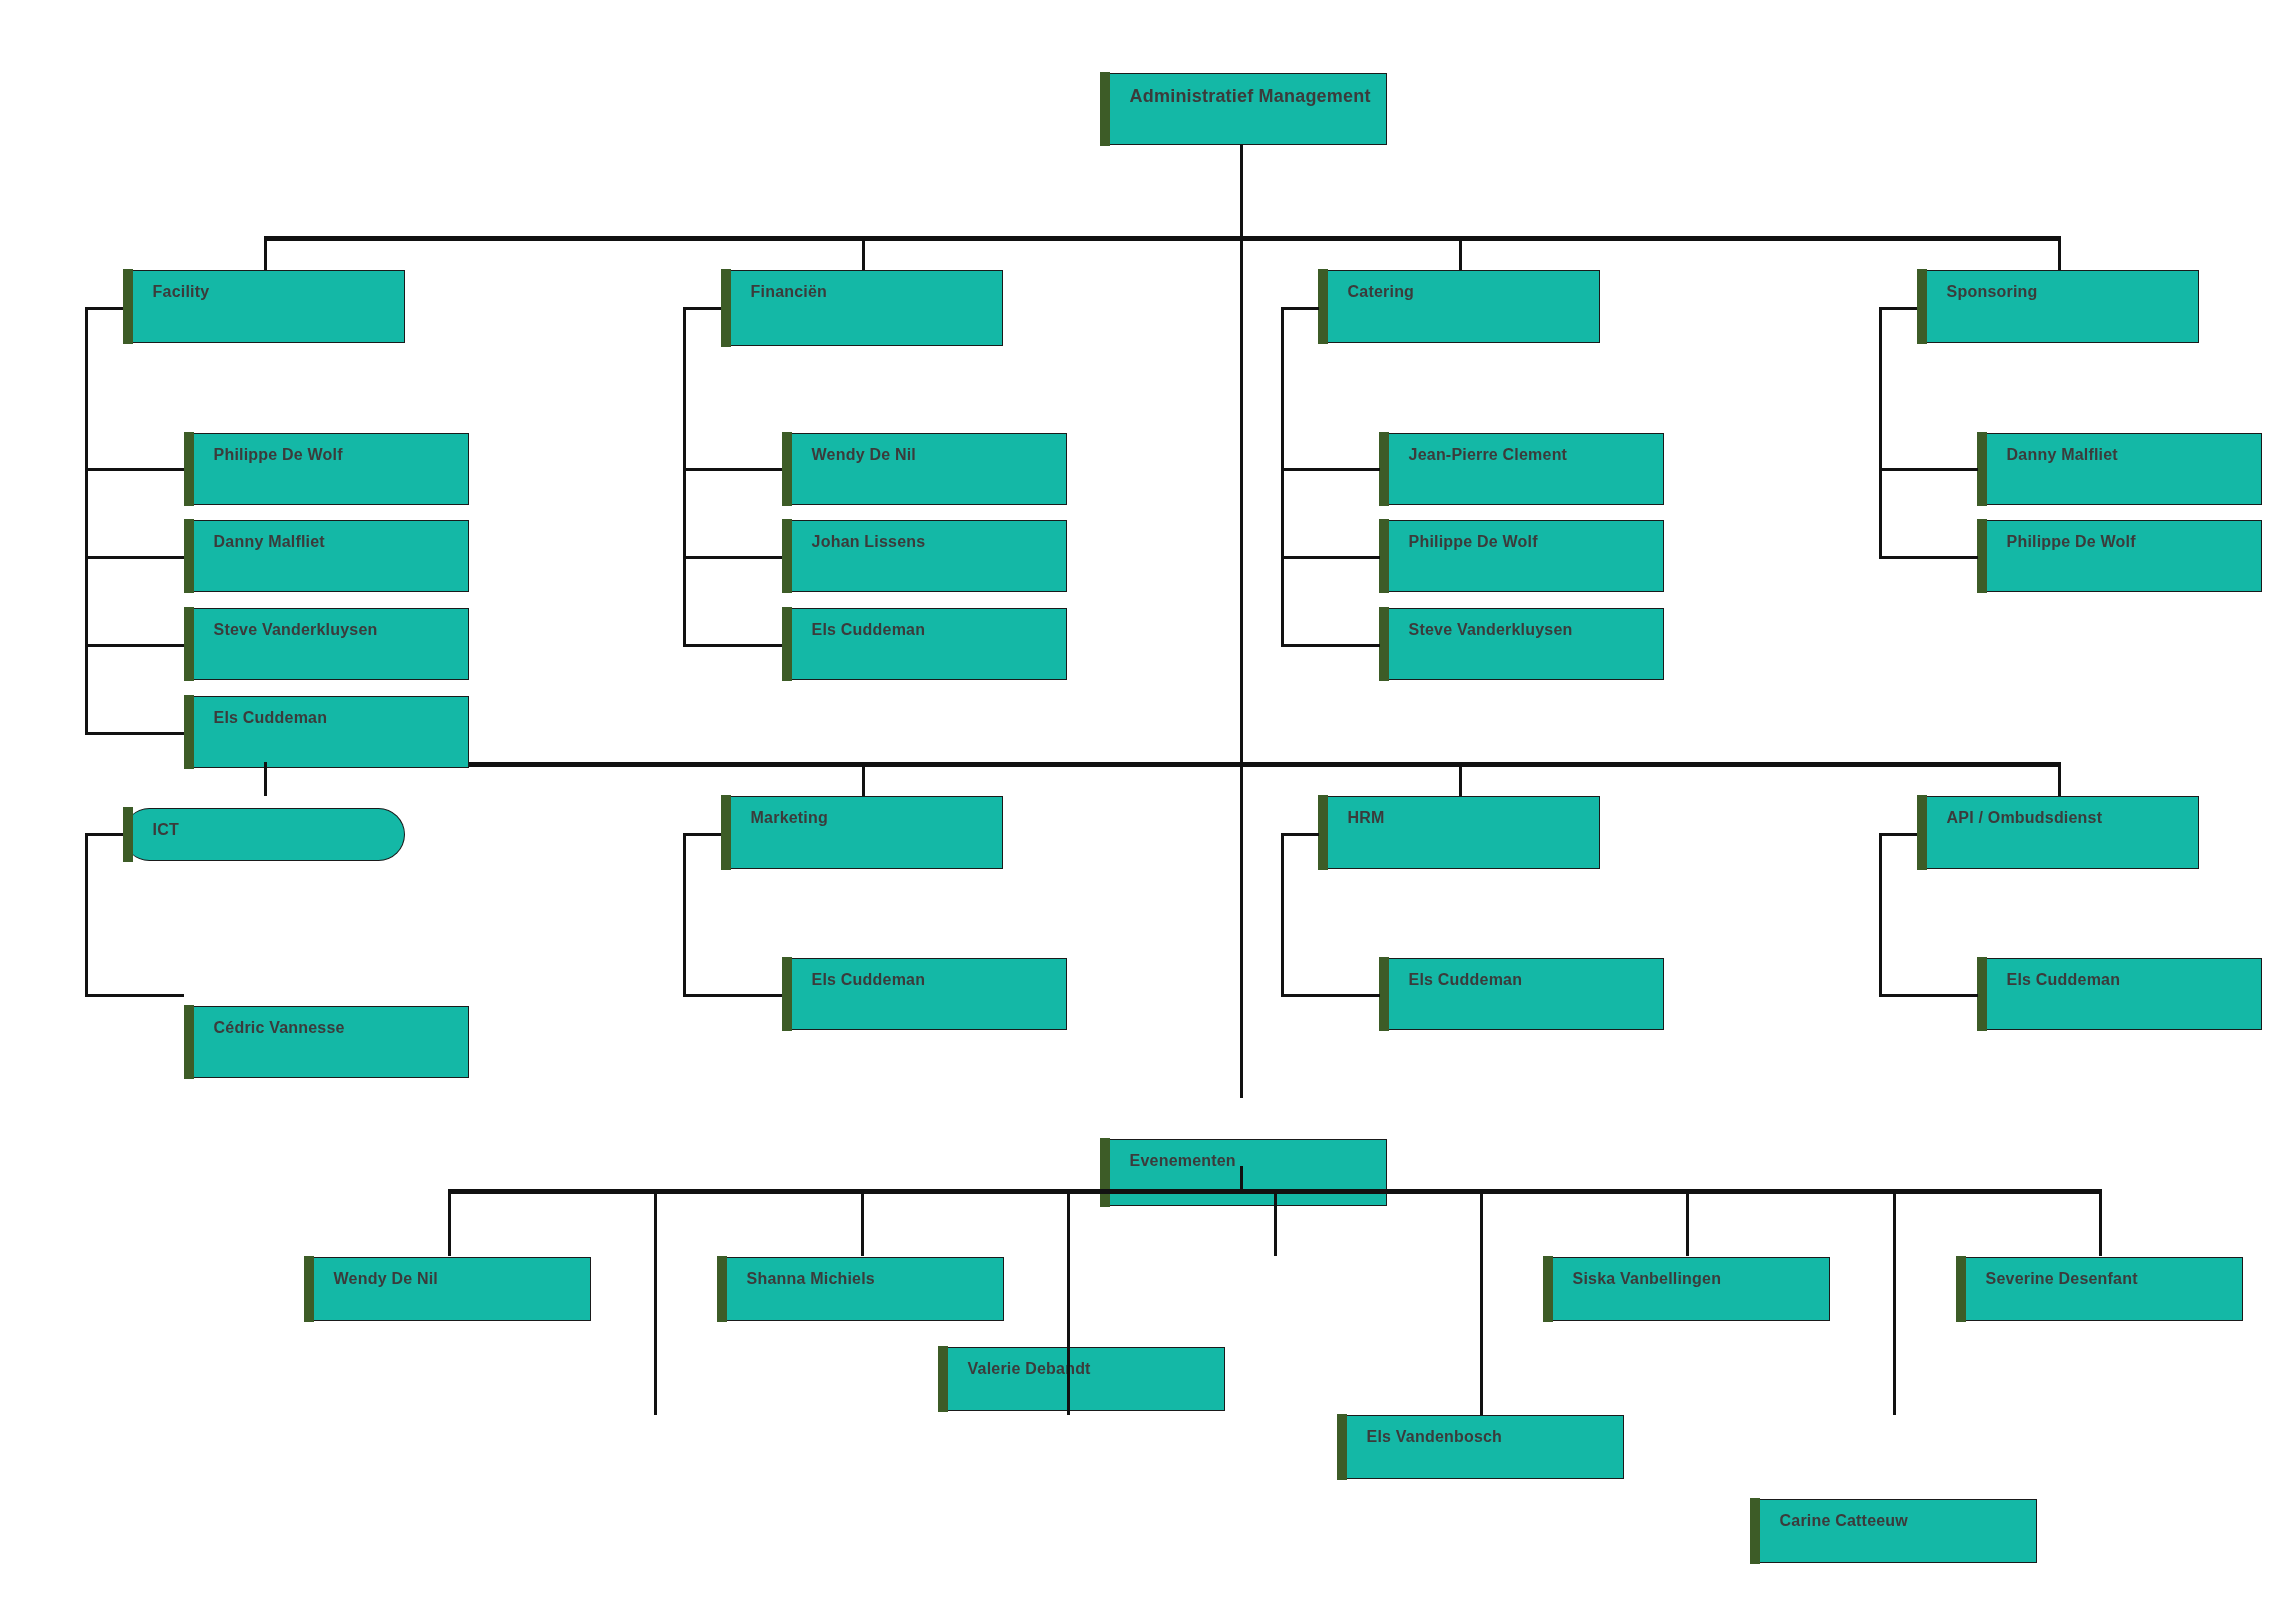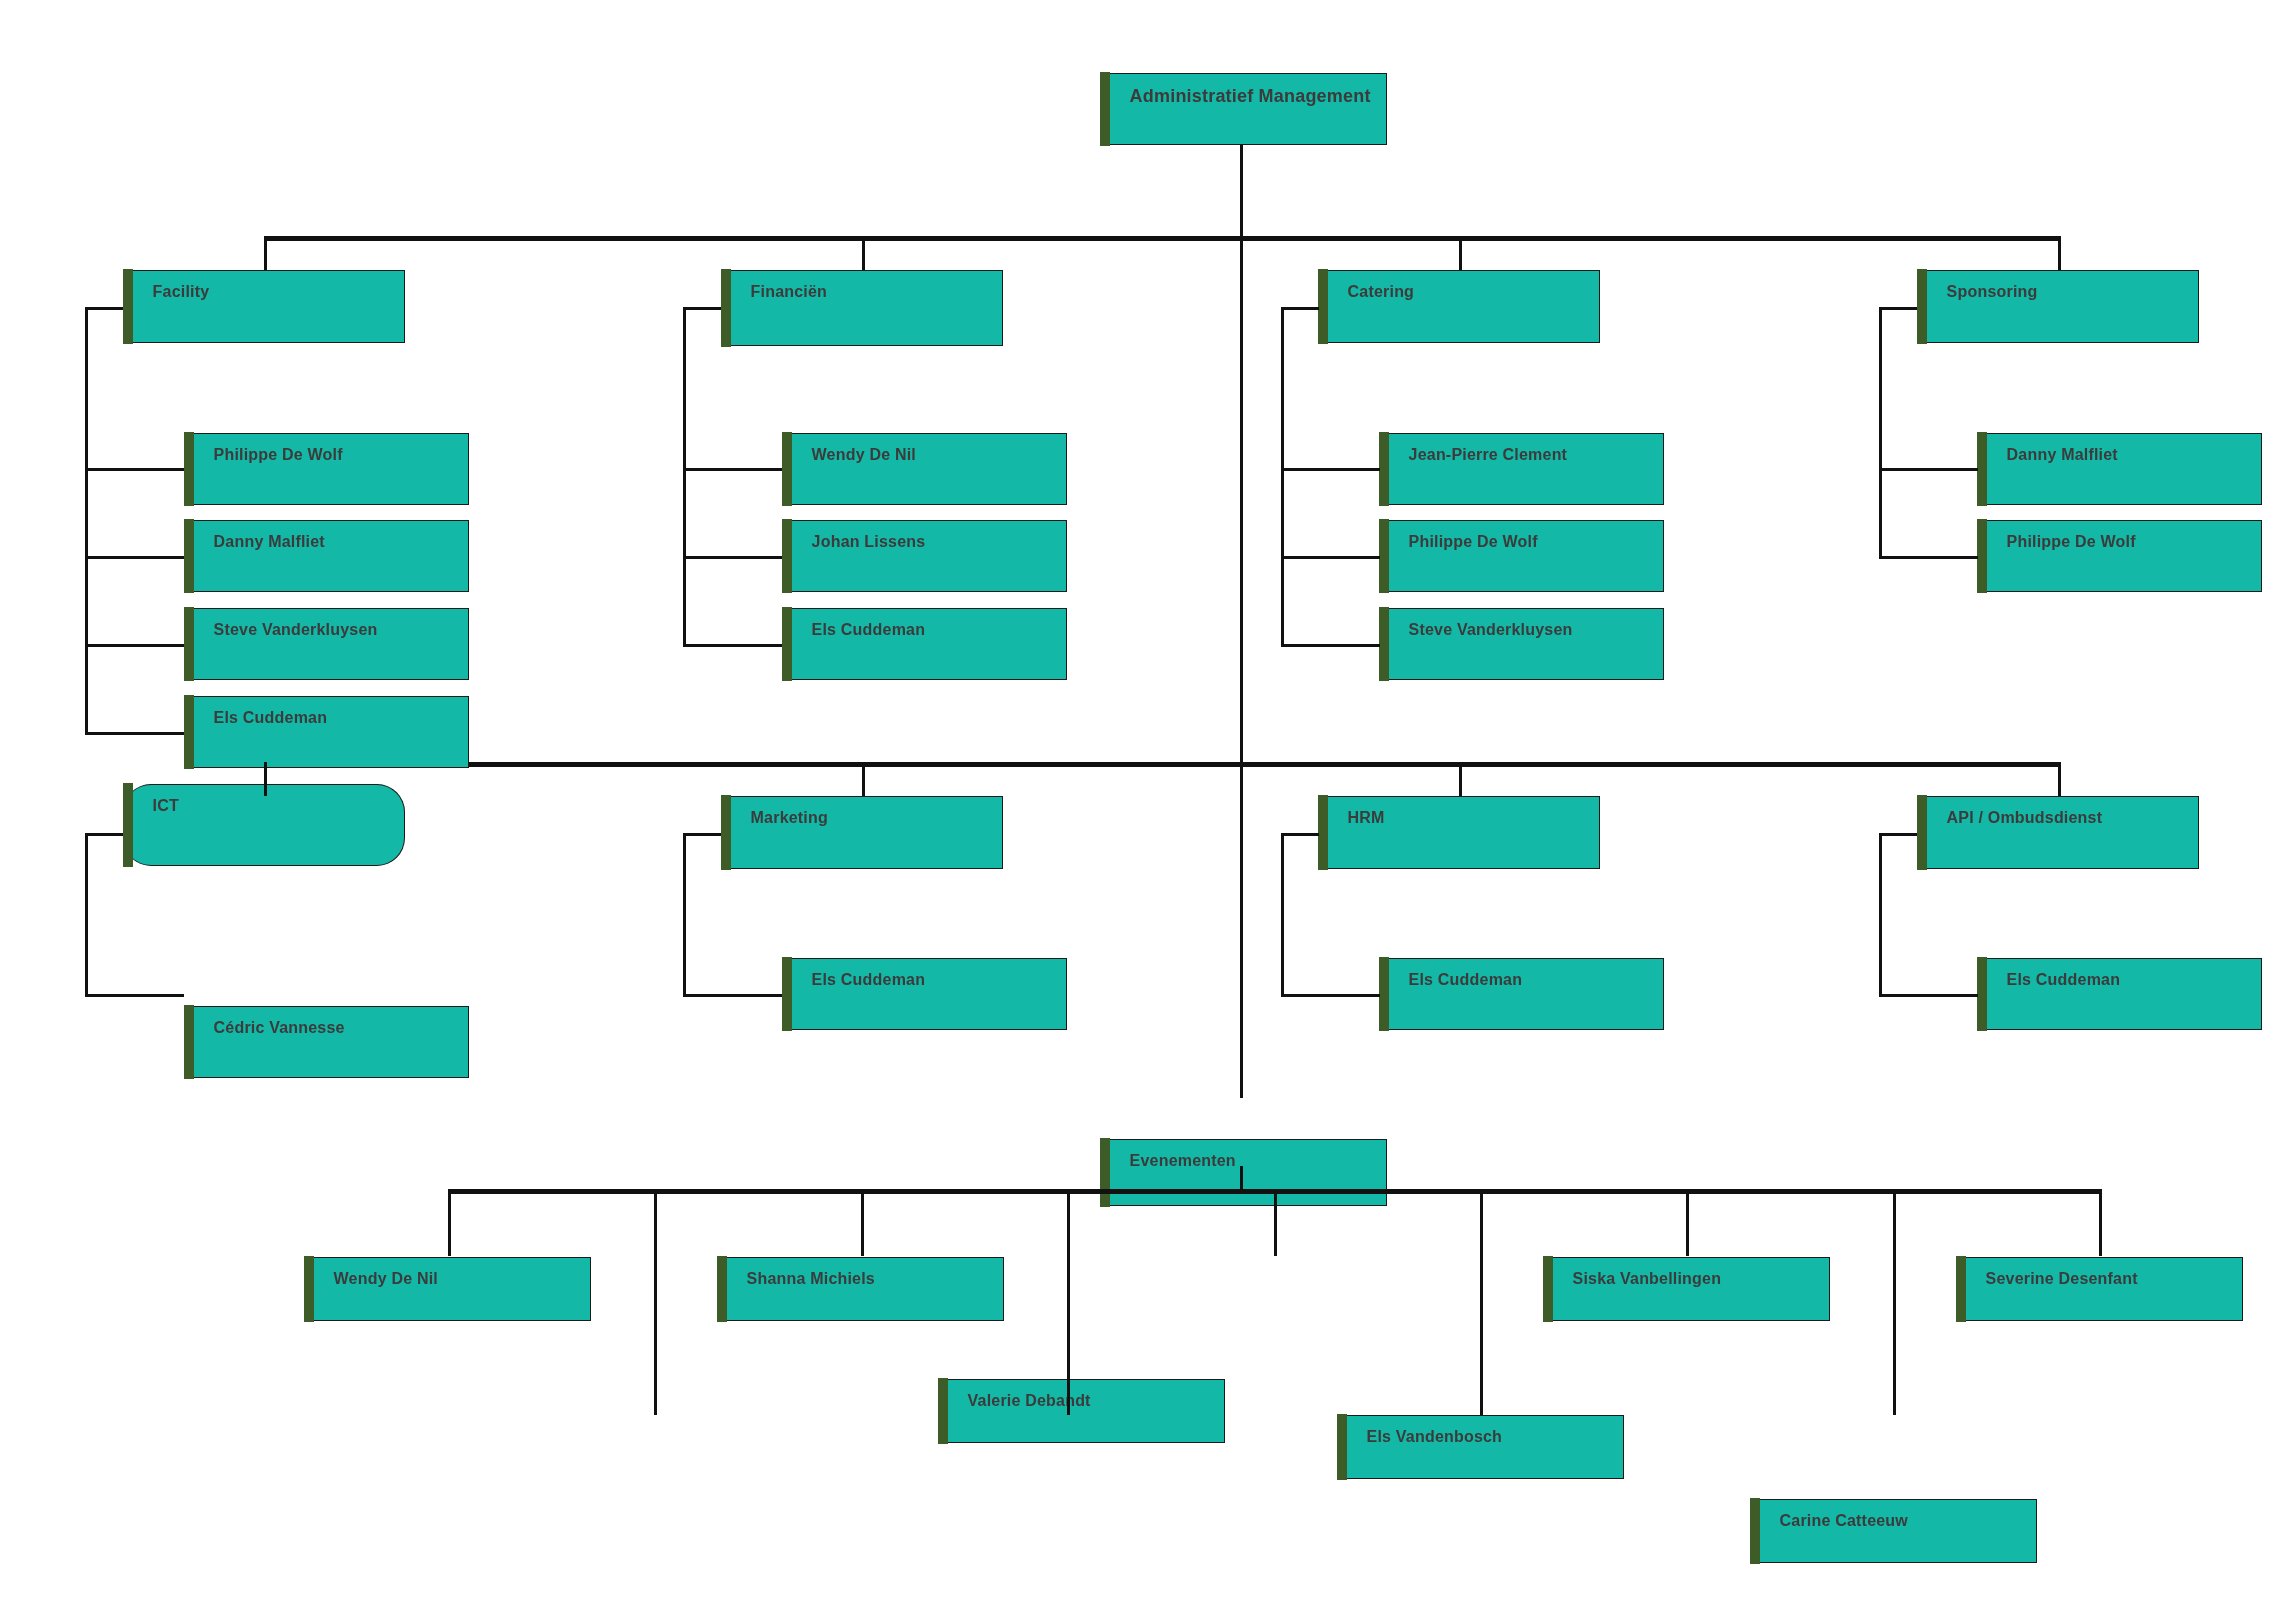--- a/index.html
+++ b/index.html
@@ -150,21 +150,21 @@
       <div class="accent"></div>
       <div class="node-label">Danny Malfliet</div>
     </div>
     <div class="ln h" style="left: 1879px; top: 468px; width: 99px;"></div>
     <div class="node" style="left: 1977px; top: 520px; width: 285px; height: 72px;">
       <div class="accent"></div>
       <div class="node-label">Philippe De Wolf</div>
     </div>
     <div class="ln h" style="left: 1879px; top: 556px; width: 99px;"></div>
     <div class="ln v" style="left: 1879px; top: 307px; height: 249px;"></div>
-    <div class="node" style="left: 123px; top: 784px; width: 282px; height: 82px; border-radius: 28px;">
+    <div class="node" style="left: 123px; top: 808px; width: 282px; height: 53px; border-radius: 28px;">
       <div class="accent"></div>
       <div class="node-label">ICT</div>
     </div>
     <div class="ln v" style="left: 264px; top: 762px; height: 34px;"></div>
     <div class="ln h" style="left: 85px; top: 833px; width: 38px;"></div>
     <div class="node" style="left: 184px; top: 958px; width: 285px; height: 72px; margin-top: 48px;">
       <div class="accent"></div>
       <div class="node-label">Cédric Vannesse</div>
     </div>
     <div class="ln h" style="left: 85px; top: 994px; width: 99px;"></div>
@@ -214,21 +214,21 @@
       <div class="accent"></div>
       <div class="node-label">Wendy De Nil</div>
     </div>
     <div class="ln v" style="left: 448px; top: 1189px; height: 67px;"></div>
     <div class="ln v" style="left: 654px; top: 1189px; height: 226px;"></div>
     <div class="node" style="left: 717px; top: 1257px; width: 287px; height: 64px;">
       <div class="accent"></div>
       <div class="node-label">Shanna Michiels</div>
     </div>
     <div class="ln v" style="left: 861px; top: 1189px; height: 67px;"></div>
-    <div class="node" style="left: 924px; top: 1379px; width: 287px; height: 64px; margin-left: 14px;">
+    <div class="node" style="left: 924px; top: 1347px; width: 287px; height: 64px; margin-left: 14px;">
       <div class="accent"></div>
       <div class="node-label">Valerie Debandt</div>
     </div>
     <div class="ln v" style="left: 1067px; top: 1189px; height: 226px;"></div>
     <div class="ln v" style="left: 1274px; top: 1189px; height: 67px;"></div>
     <div class="node" style="left: 1337px; top: 1415px; width: 287px; height: 64px;">
       <div class="accent"></div>
       <div class="node-label">Els Vandenbosch</div>
     </div>
     <div class="ln v" style="left: 1480px; top: 1189px; height: 226px;"></div>

